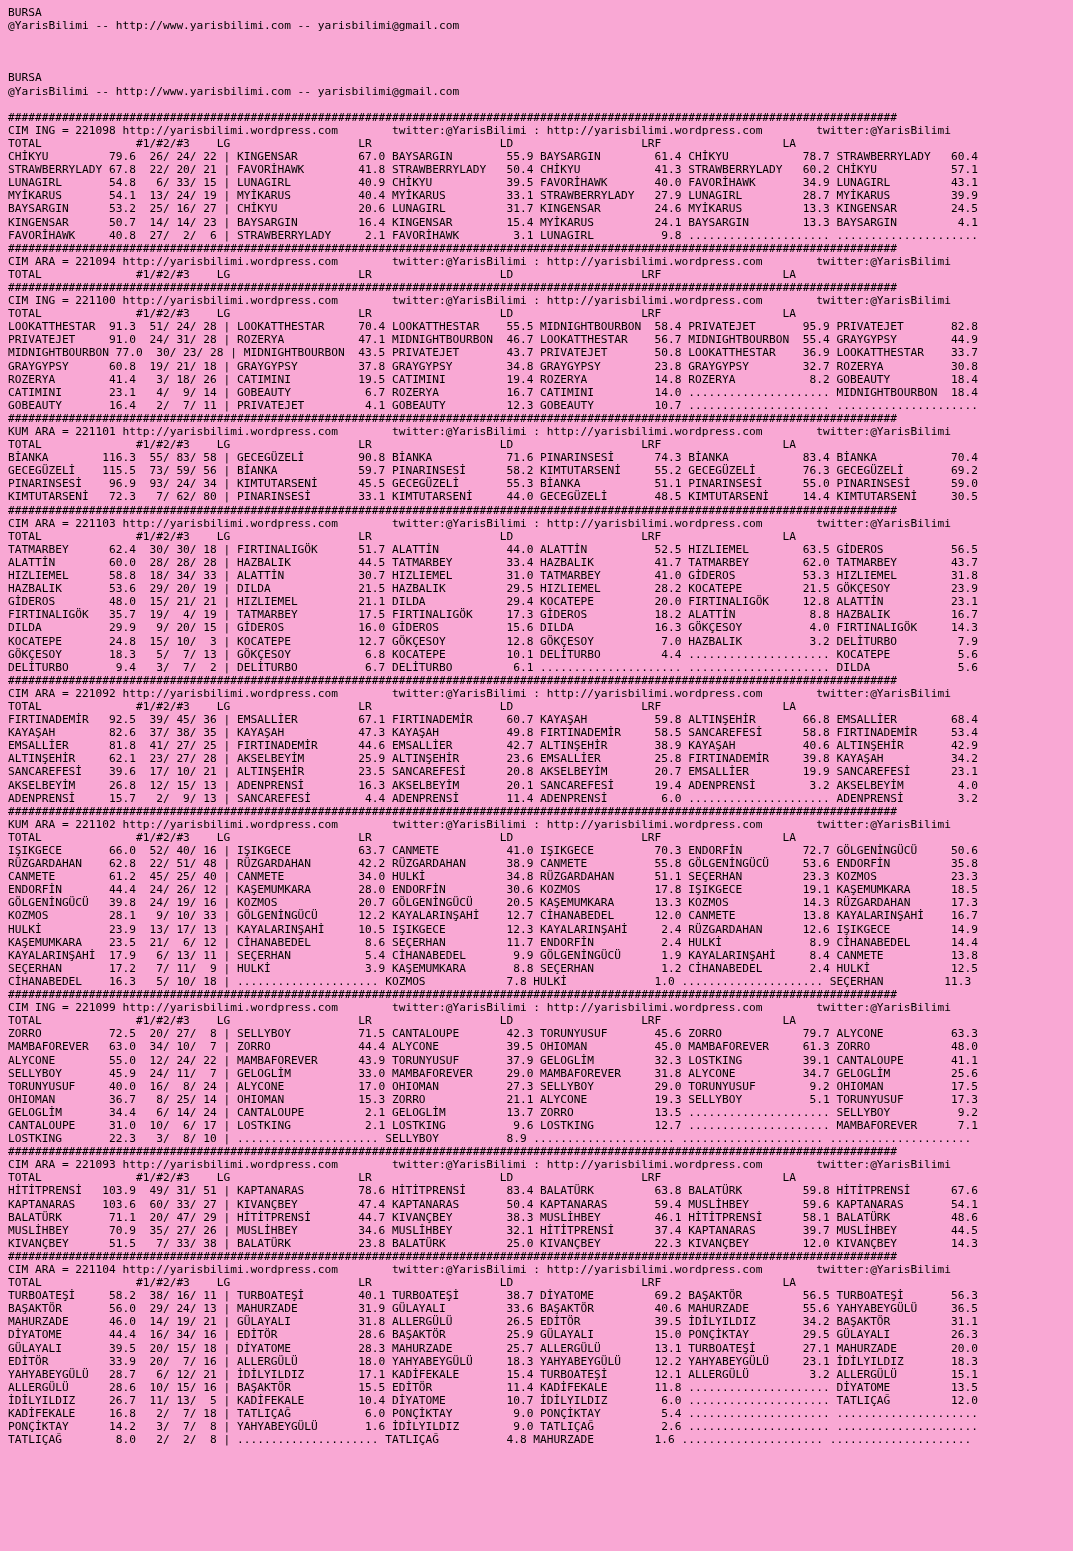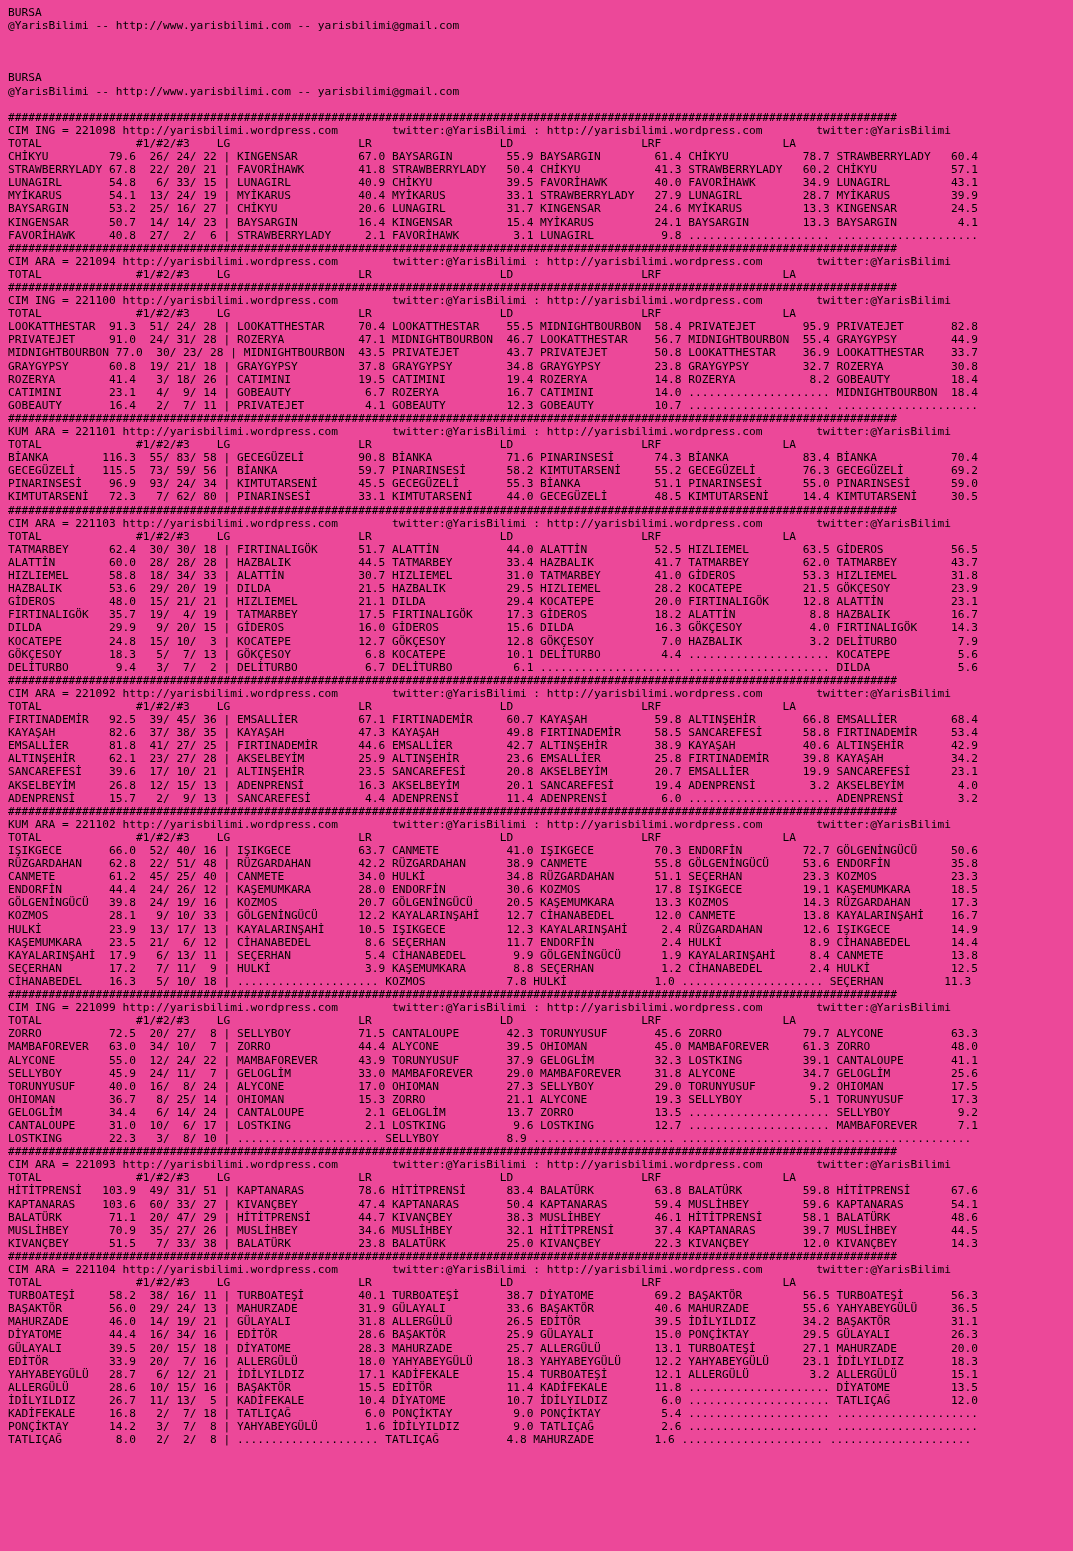--- a/index.html
+++ b/index.html
@@ -27,21 +27,21 @@
     white-space:pre;
     letter-spacing:0px;
     color:#000;
   }
   .blank{height:13.1px;}
   .hdrblock{margin:0 0 0 0;}
 </style>
 </head>
 <body style="background: rgb(124, 232, 124); color: rgb(0, 0, 0);">
 
-<div id="page" style="background: #ec4899;">
+<div id="page" style="background: #f9a8d4;">
 
   <pre>BURSA</pre>
   <pre>@YarisBilimi -- http://www.yarisbilimi.com -- yarisbilimi@gmail.com</pre>
 
   <div class="blank"></div>
   <div class="blank"></div>
   <div class="blank"></div>
 
   <pre class="hdrblock">BURSA
 @YarisBilimi -- http://www.yarisbilimi.com -- yarisbilimi@gmail.com</pre>

